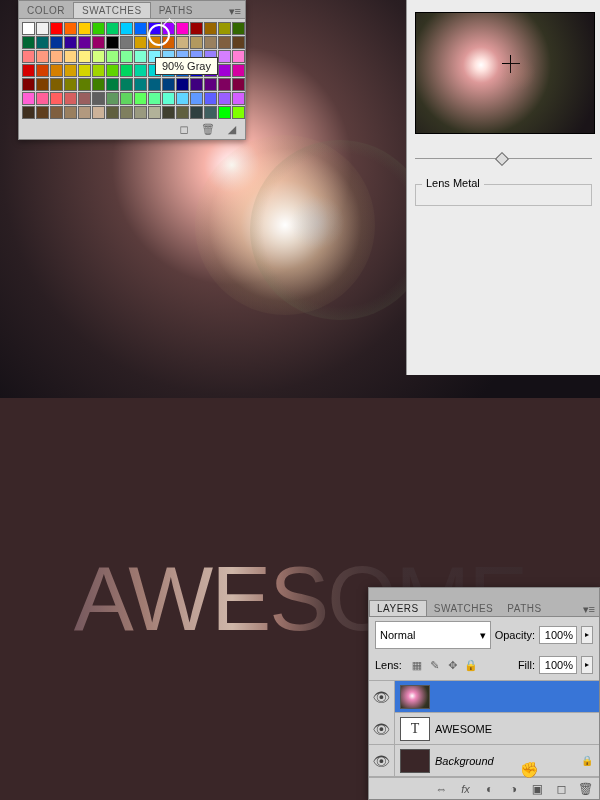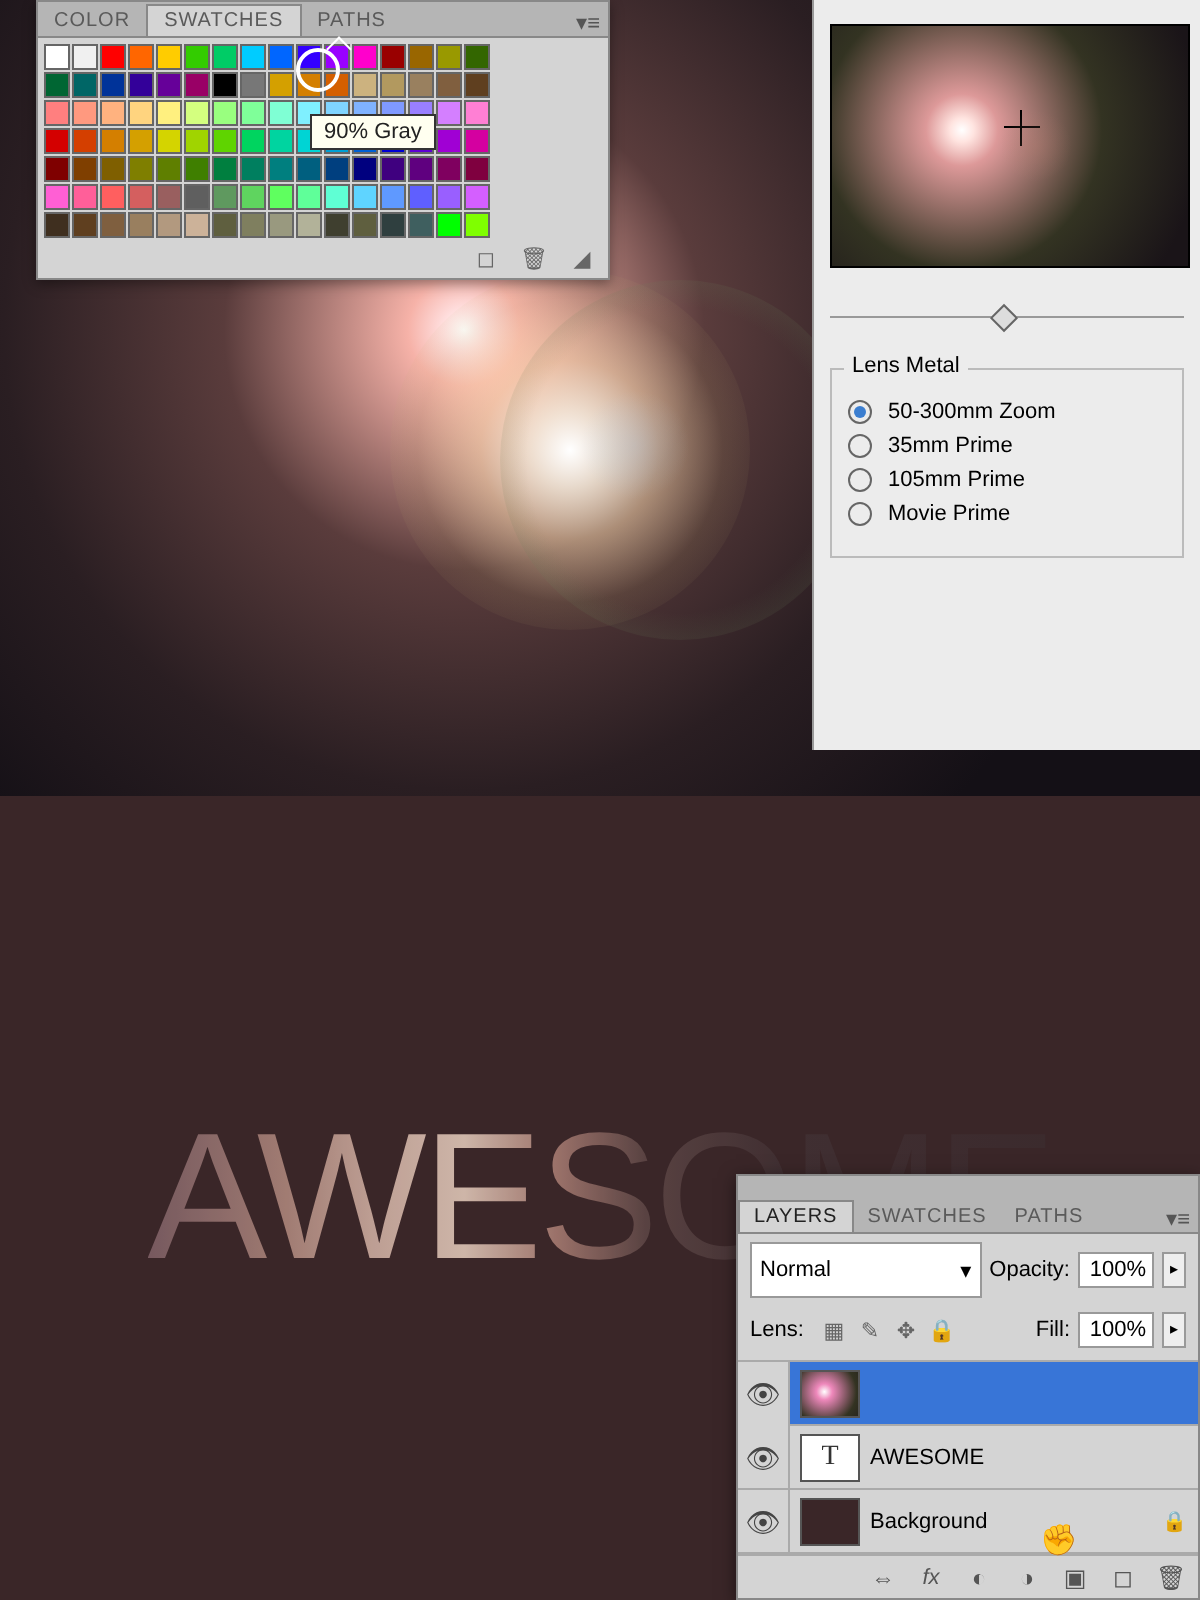--- a/index.html
+++ b/index.html
@@ -9,21 +9,21 @@
 .canvas-top{position:absolute;left:0;top:0;width:600px;height:398px;background:radial-gradient(circle at 232px 165px,#fff 0,#ffe0e0 10px,#f6b2a8 28px,#5a3c3c 120px,#2a1e22 230px,#141016 340px);}
 .canvas-top::before{content:"";position:absolute;left:195px;top:135px;width:180px;height:180px;border-radius:50%;background:radial-gradient(circle,#fff 0,#fff7e6cc 15%,#ffe0b380 35%,#bfaf6f20 60%,transparent 80%);}
 .flare-ring{position:absolute;left:250px;top:140px;width:180px;height:180px;border-radius:50%;background:radial-gradient(circle,transparent 60%,#6b7f5a20 70%,#6b7f5a10 80%,transparent 90%);}
 .flare-small{position:absolute;left:290px;top:195px;width:55px;height:55px;border-radius:50%;background:radial-gradient(circle,#a7c7e740 0,#a7c7e720 40%,transparent 70%);}
 
 
 .canvas-bottom{position:absolute;left:0;top:398px;width:600px;height:402px;background:#3a2628;display:flex;align-items:center;justify-content:center;}
 .awesome-text{font-family:Arial,sans-serif;font-weight:100;font-size:90px;letter-spacing:-2px;color:#d4a89a;opacity:.85;background:linear-gradient(90deg,#816268,#b28a7f 15%,#d5b4a7 25%,#e8cfbf 35%,#ad8076 45%,#5f4847 55%,#423134 70%,#3c2c2f);-webkit-background-clip:text;background-clip:text;-webkit-text-fill-color:transparent;}
 
 
-.swatches-panel{position:absolute;left:18px;top:0;width:287px;background:#d4d4d4;border:1px solid #888;box-shadow:0 2px 6px rgba(0,0,0,.4);}
+.swatches-panel{position:absolute;left:18px;top:0;width:228px;background:#d4d4d4;border:1px solid #888;box-shadow:0 2px 6px rgba(0,0,0,.4);}
 .sw-tabs{display:flex;background:#b5b5b5;height:18px;align-items:flex-end;border-bottom:1px solid #888;}
 .sw-tab{padding:2px 8px;color:#5a5a5a;font-size:10px;letter-spacing:.5px;cursor:pointer;}
 .sw-tab.active{background:#d4d4d4;border:1px solid #888;border-bottom:none;}
 .sw-menu{margin-left:auto;padding:0 4px;color:#555;}
 .sw-grid{padding:3px 3px 0 3px;display:grid;grid-template-columns:repeat(16,13px);grid-auto-rows:13px;gap:1px;}
 .swatch{border:1px solid #666;}
 .sw-footer{height:20px;display:flex;justify-content:flex-end;align-items:center;gap:10px;padding:0 6px;color:#666;}
 .sw-icon{width:14px;height:14px;display:inline-flex;align-items:center;justify-content:center;}
 
 
@@ -64,21 +64,21 @@
 .ly-lock-icons span{width:14px;height:14px;display:inline-flex;align-items:center;justify-content:center;color:#666;font-size:11px;}
 .layer{display:flex;align-items:center;height:32px;border-bottom:1px solid #aaa;}
 .layer.sel{background:#3875d7;color:#fff;}
 .eye{width:26px;height:32px;display:flex;align-items:center;justify-content:center;border-right:1px solid #aaa;color:#444;font-size:14px;}
 .layer.sel .eye{color:#444;background:#d4d4d4;}
 .thumb{width:30px;height:24px;margin:0 5px;border:1px solid #555;background:#fff;display:flex;align-items:center;justify-content:center;overflow:hidden;}
 .thumb.flare{background:radial-gradient(circle at 40% 45%,#fff 0,#e8b 4px,#332 16px,#1a1418 28px);}
 .thumb.text{background:#fff;font-family:serif;font-size:14px;color:#333;}
 .thumb.bg{background:#3a2628;}
 .layer-name{flex:1;font-style:normal;}
-.layer-name.italic{}
+.layer-name.italic{font-style:italic;}
 .lock-small{width:18px;color:#777;font-size:10px;}
 .ly-footer{height:22px;display:flex;justify-content:flex-end;align-items:center;gap:9px;padding:0 6px;border-top:1px solid #aaa;}
 .ly-ficon{width:15px;height:15px;color:#555;display:inline-flex;align-items:center;justify-content:center;font-size:12px;}
 .hand-cursor{position:absolute;right:60px;top:80px;font-size:15px;}
 </style>
 </head>
 <body>
 
 <div class="canvas-top">
   <div class="flare-ring"></div>
@@ -222,38 +222,20 @@
 
 <div class="flare-dialog">
   <div class="flare-preview">
     <div class="flare-cross"></div>
   </div>
   <div class="slider-track">
     <div class="slider-thumb"></div>
   </div>
   <div class="lens-group">
     <span class="lens-legend">Lens Metal</span>
-    <div id="lens-options">
-        <div class="radio-row">
-          <span class="radio checked"></span>
-          <span>50-300mm Zoom</span>
-        </div>
-        <div class="radio-row">
-          <span class="radio"></span>
-          <span>35mm Prime</span>
-        </div>
-        <div class="radio-row">
-          <span class="radio"></span>
-          <span>105mm Prime</span>
-        </div>
-        <div class="radio-row">
-          <span class="radio"></span>
-          <span>Movie Prime</span>
-        </div>
-      </div>
   </div>
 </div>
 
 <div class="layers-panel">
   <div class="ly-tabs">
     <div class="ly-tab active">LAYERS</div>
     <div class="ly-tab">SWATCHES</div>
     <div class="ly-tab">PATHS</div>
     <div class="sw-menu">▾≡</div>
   </div>

